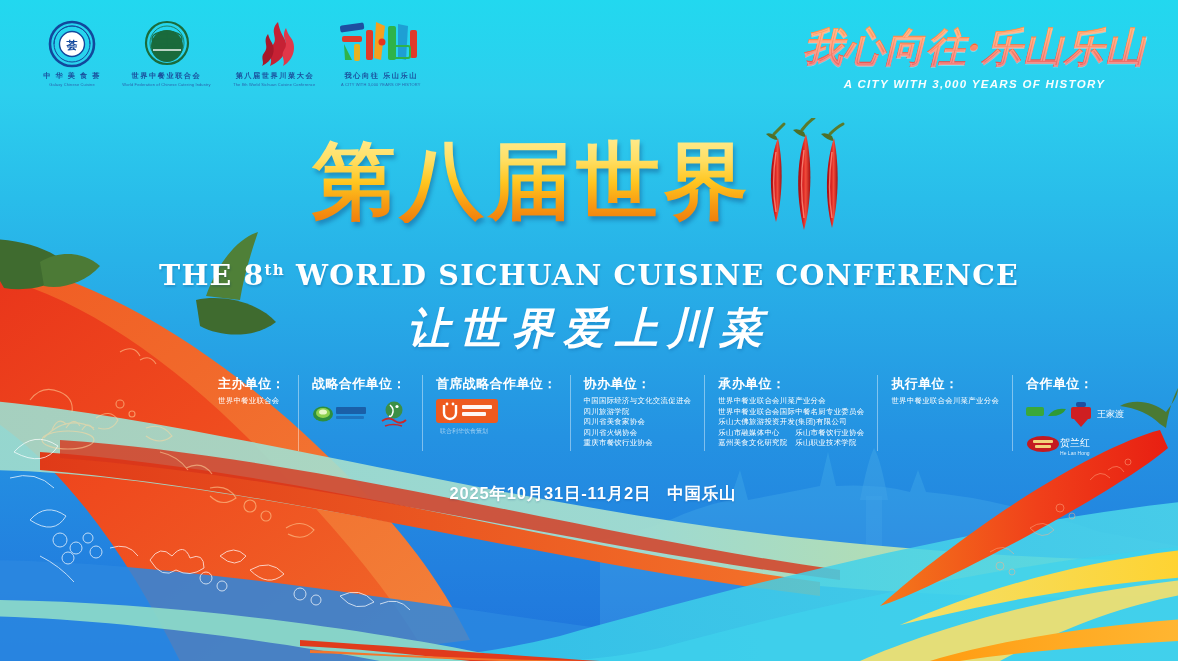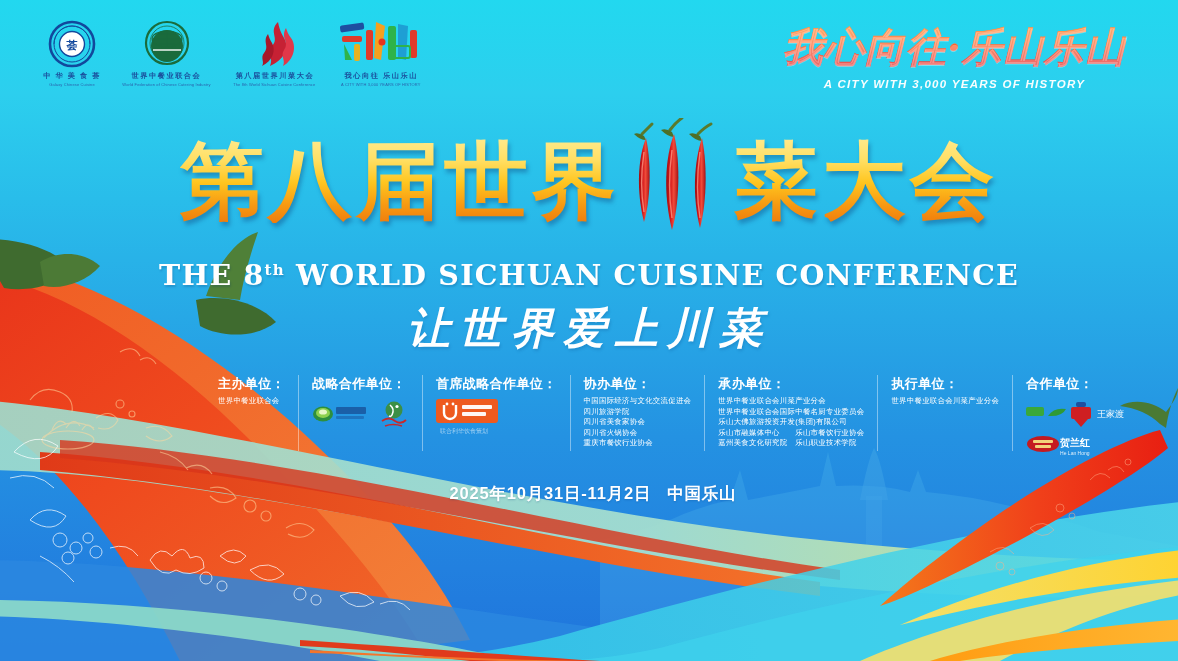--- a/index.html
+++ b/index.html
@@ -32,21 +32,21 @@
     margin-top: 3px; font-weight: bold; white-space: nowrap;
     transform: scale(.96);
   }
   .logo-en {
     font-size: 4.2px; color: #2a62ab; letter-spacing: .15px;
     white-space: nowrap; margin-top: 1px; transform: scale(.95);
   }
 
   
   .slogan {
-    position: absolute; right: 52px; top: 20px; z-index: 20;
+    position: absolute; right: 32px; top: 20px; z-index: 20;
     text-align: center;
   }
   .slogan-cn {
     font-family: "DejaVu Serif", serif;
     font-size: 40px; font-weight: bold; font-style: italic;
     letter-spacing: 1px;
     background: linear-gradient(180deg, #ff8a1e 0%, #ff5a14 40%, #e8221a 75%, #c9140f 100%);
     -webkit-background-clip: text; background-clip: text;
     color: transparent;
     -webkit-text-stroke: 0.4px rgba(255,255,255,.25);
@@ -373,21 +373,20 @@
             <path d="M22 36 C 19 58, 19 84, 22 104" stroke="#ff9b86" stroke-width="1.4" fill="none" opacity=".75"></path>
           </g>
           <g transform="translate(56,2)">
             <path d="M20 14 q7 -7 13 -10" stroke="#5a7a2c" stroke-width="3" fill="none" stroke-linecap="round"></path>
             <path d="M22 16 q-6 -4 -11 -2 q7 7 13 7 Z" fill="#4e6f28"></path>
             <path d="M24 18 C 16 42, 14 76, 22 108 C 28 86, 30 48, 24 18 Z" fill="url(#cg1)"></path>
             <path d="M22 32 C 19 54, 19 80, 22 98" stroke="#ff9b86" stroke-width="1.4" fill="none" opacity=".75"></path>
           </g>
         </svg>
       </span>
-      <span class="title-cn">菜大会</span>
     </div>
     <div class="title-en"><span>THE 8</span><sup>th</sup><span> WORLD SICHUAN CUISINE CONFERENCE</span></div>
   </div>
 
   <div class="tagline">
     <div class="tagline-cn">让世界爱上川菜</div>
   </div>
 
   <div class="orgs">
 
@@ -481,21 +480,21 @@
         </div>
         <div class="org-logos-row">
           <span>
             <svg width="34" height="18" viewBox="0 0 34 18">
               <ellipse cx="17" cy="9" rx="16" ry="8" fill="#c41a20"></ellipse>
               <rect x="7" y="5" width="20" height="3" rx="1" fill="#f3d27a"></rect>
               <rect x="9" y="10" width="16" height="3" rx="1" fill="#f3d27a"></rect>
             </svg>
           </span>
           <span style="display:flex;flex-direction:column;">
-            <span class="brand-txt" style="font-size:10px;font-weight:bold;text-align:center;">贺兰红</span>
+            <span class="brand-txt" style="font-size:10px;font-weight:normal;text-align:center;">贺兰红</span>
             <span class="brand-txt" style="font-size:5px;opacity:.85;">He Lan Hong</span>
           </span>
         </div>
       </div>
     </div>
   </div>
 
   <div class="dateline">
     <span>2025年10月31日-11月2日</span><span class="gap"></span><span>中国乐山</span>
   </div>

